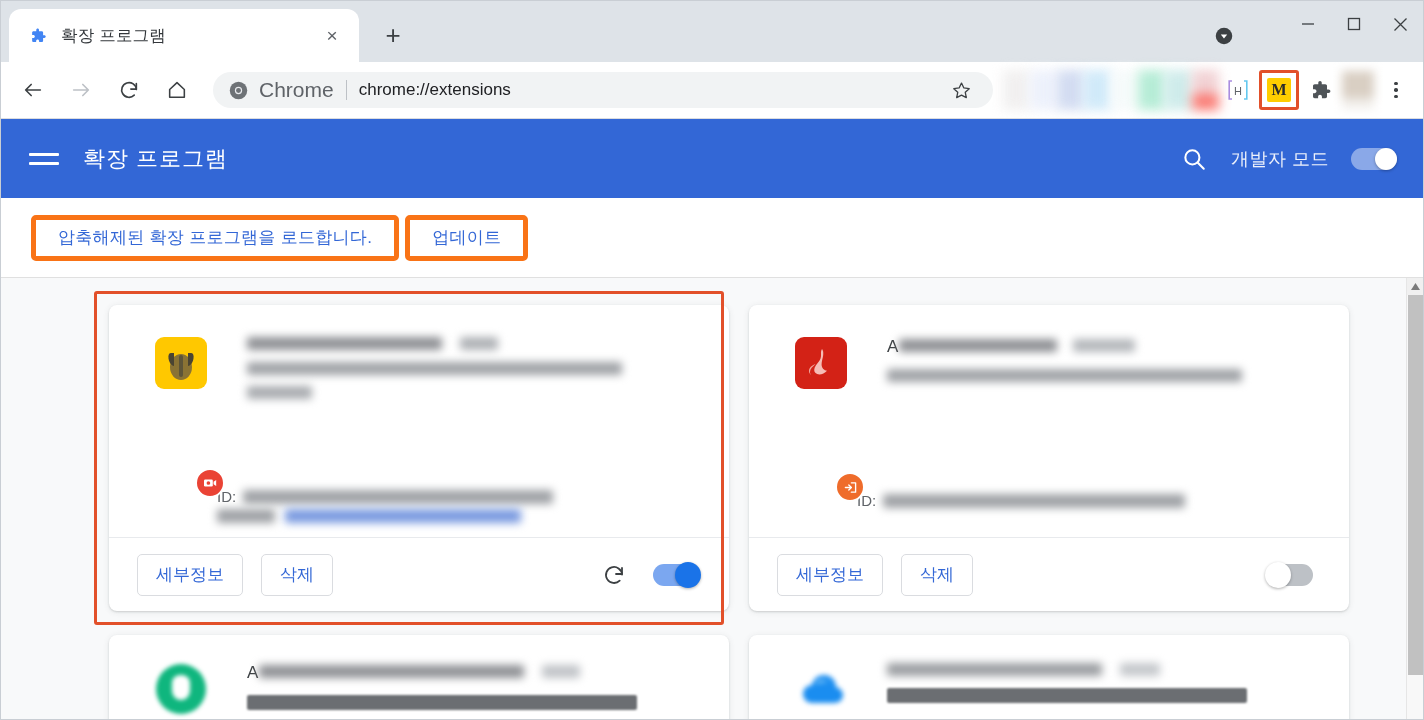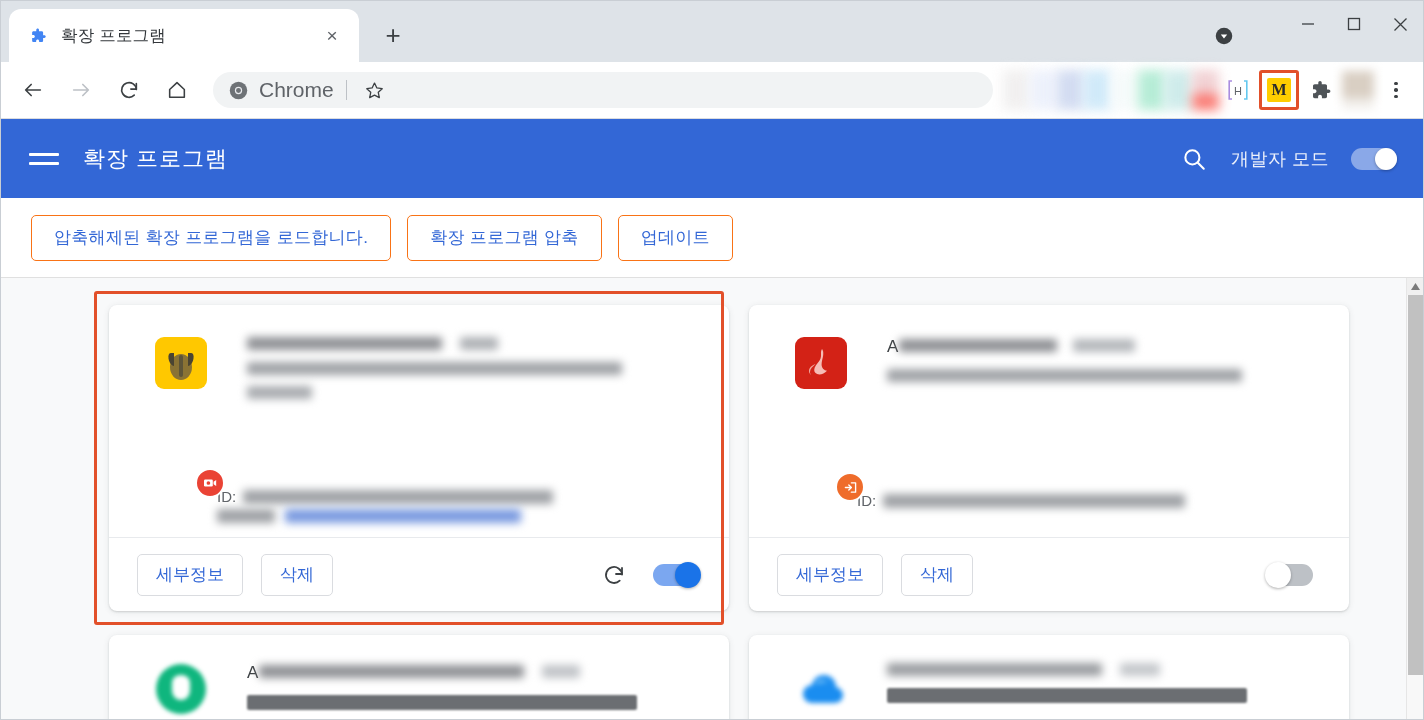--- a/index.html
+++ b/index.html
@@ -231,28 +231,28 @@
     background: #ffffff;
     height: 80px;
     display: flex;
     align-items: center;
     padding: 0 30px;
     border-bottom: 1px solid #e0e0e0;
     flex: 0 0 80px;
   }
   .actbtn {
     height: 46px;
-    border: 1px solid #f97316;
+    border: 5px solid #f97316;
     border-radius: 5px;
     background: #fff;
     color: #3367d6;
     font-size: 17px;
     padding: 0 22px;
     display: flex; align-items: center;
-    margin-right: 16px;
+    margin-right: 6px;
     letter-spacing: .3px;
     font-family: "Liberation Sans", sans-serif;
   }
 
   .cardgrid-wrap { flex: 1; position: relative; overflow: hidden; background: #f8f9fa; }
   .cardgrid {
     display: grid;
     grid-template-columns: 620px 600px;
     column-gap: 20px;
     row-gap: 24px;
@@ -425,20 +425,21 @@
     <div class="omnibox">
       <span class="omni-chromelogo">
         <svg width="19" height="19" viewBox="0 0 24 24">
           <circle cx="12" cy="12" r="11" fill="#6e7276"></circle>
           <circle cx="12" cy="12" r="4.6" fill="#e8eaed"></circle>
           <circle cx="12" cy="12" r="3.1" fill="#6e7276"></circle>
         </svg>
       </span>
       <span class="omni-chip">Chrome</span>
       <span class="omni-sep"></span>
+      <span class="omni-url">chrome://extensions</span>
       <span class="star">
         <svg width="21" height="21" viewBox="0 0 24 24" fill="none" stroke="#3c4043" stroke-width="1.5" stroke-linejoin="round">
             <path d="M12 3.5l2.7 5.6 6.1.8-4.5 4.2 1.2 6L12 17.2l-5.5 2.9 1.2-6-4.5-4.2 6.1-.8z"></path>
           </svg>
       </span>
     </div>
 
     <div class="ext-blur-row">
       <span class="ext-blur" style="background:#efeded"></span>
       <span class="ext-blur" style="background:#eaeffb"></span>
@@ -494,21 +495,20 @@
           </svg>
       </div>
       <div class="devmode-label">개발자 모드</div>
       <div class="toggle on-white">
           <span class="knob"></span>
         </div>
     </div>
 
     <div class="actionbar">
       <button class="actbtn">압축해제된 확장 프로그램을 로드합니다.</button>
-      <button class="actbtn">확장 프로그램 압축</button>
       <button class="actbtn">업데이트</button>
     </div>
 
     <div class="cardgrid-wrap">
       <div class="cardgrid">
 
         <div class="card-slot">
           <div class="highlight-box"></div>
           <div class="card">
             <div class="card-body">

